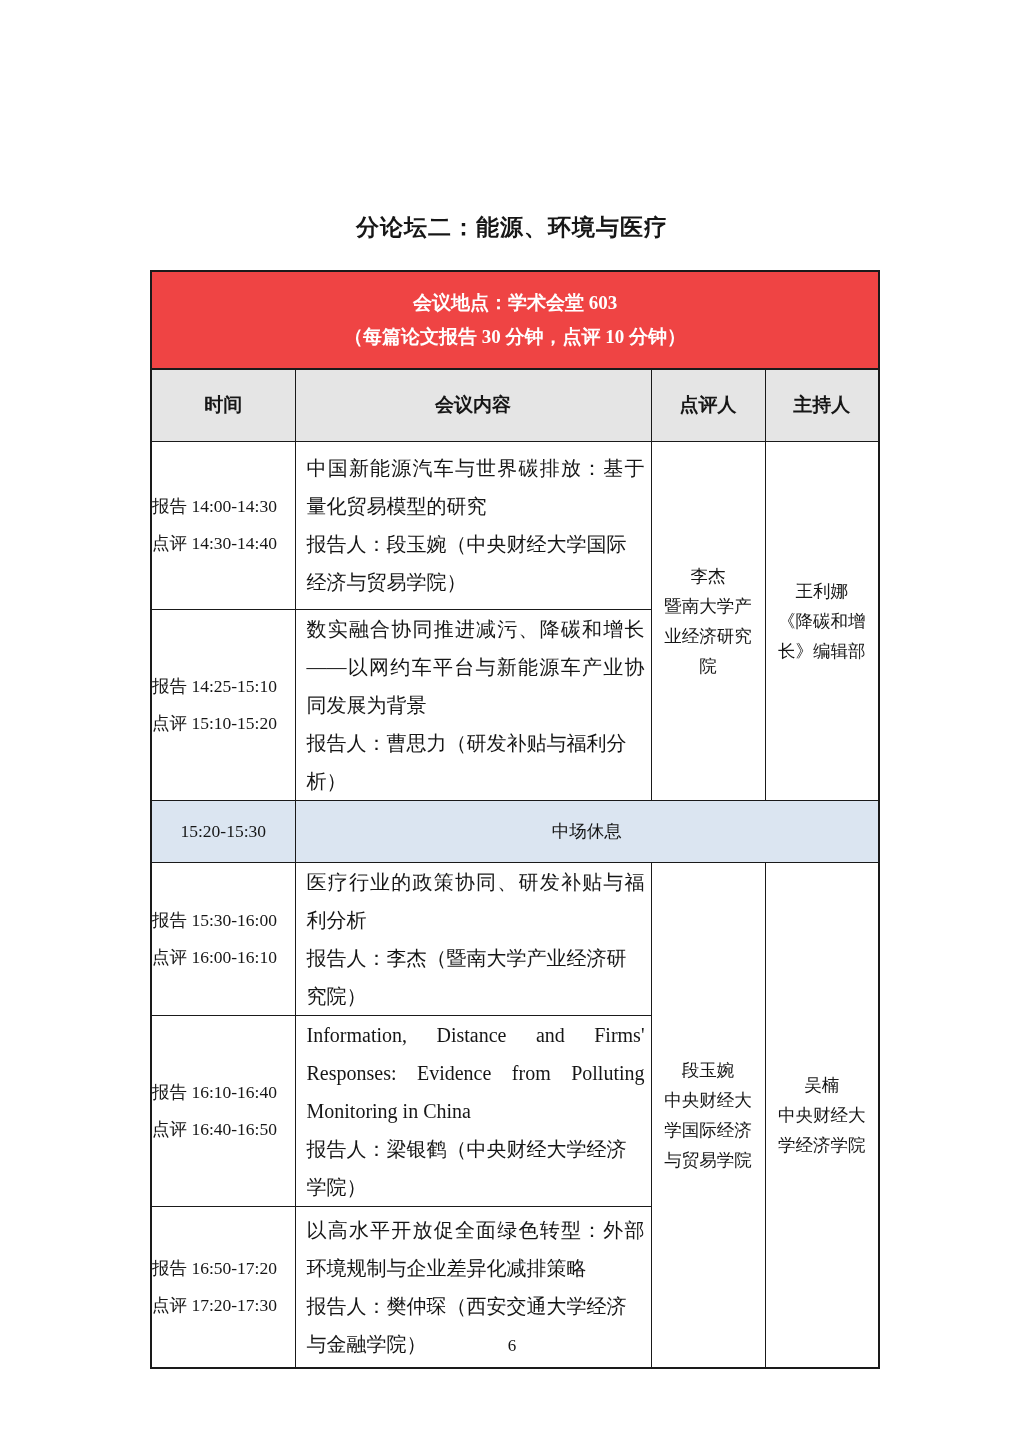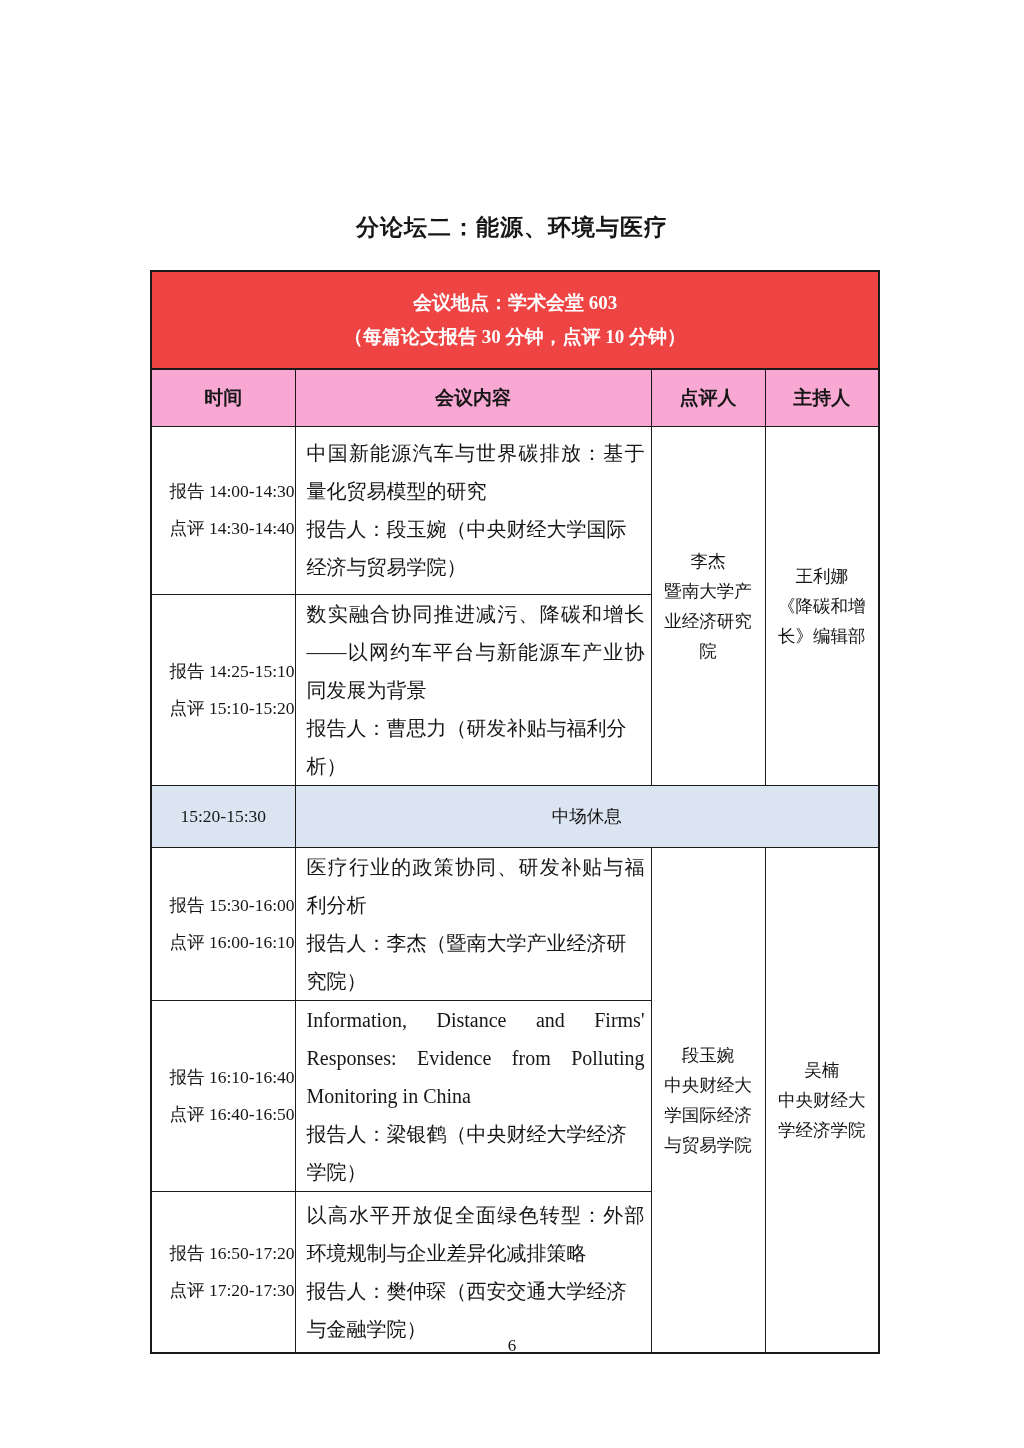--- a/index.html
+++ b/index.html
@@ -23,26 +23,26 @@
   .schedule td, .schedule th { border:1px solid #1a1a1a; vertical-align:middle; }
   
   tr.banner-row td {
     height:98px; background:#ef4444; color:#ffffff;
     text-align:center; font-weight:700; font-size:19px;
     border-bottom:2px solid #1a1a1a;
   }
   tr.banner-row .b-line { line-height:34px; }
   
   tr.head-row th {
-    height:57px; background:#f9a8d4; font-size:19px; font-weight:700;
+    height:72px; background:#e5e5e5; font-size:19px; font-weight:700;
     text-align:center;
   }
   
   td.time-cell {
-    text-align:right; font-size:17.5px; line-height:37px;
+    text-align:left; font-size:17.5px; line-height:37px;
     white-space:nowrap;
   }
   td.content-cell {
     font-size:20px; line-height:38px;
     padding:0 6px 0 11px;
   }
   td.content-cell .talk-title { text-align:justify; }
   td.person-cell {
     text-align:center; font-size:17.5px; line-height:30px;
     padding:0 8px;

